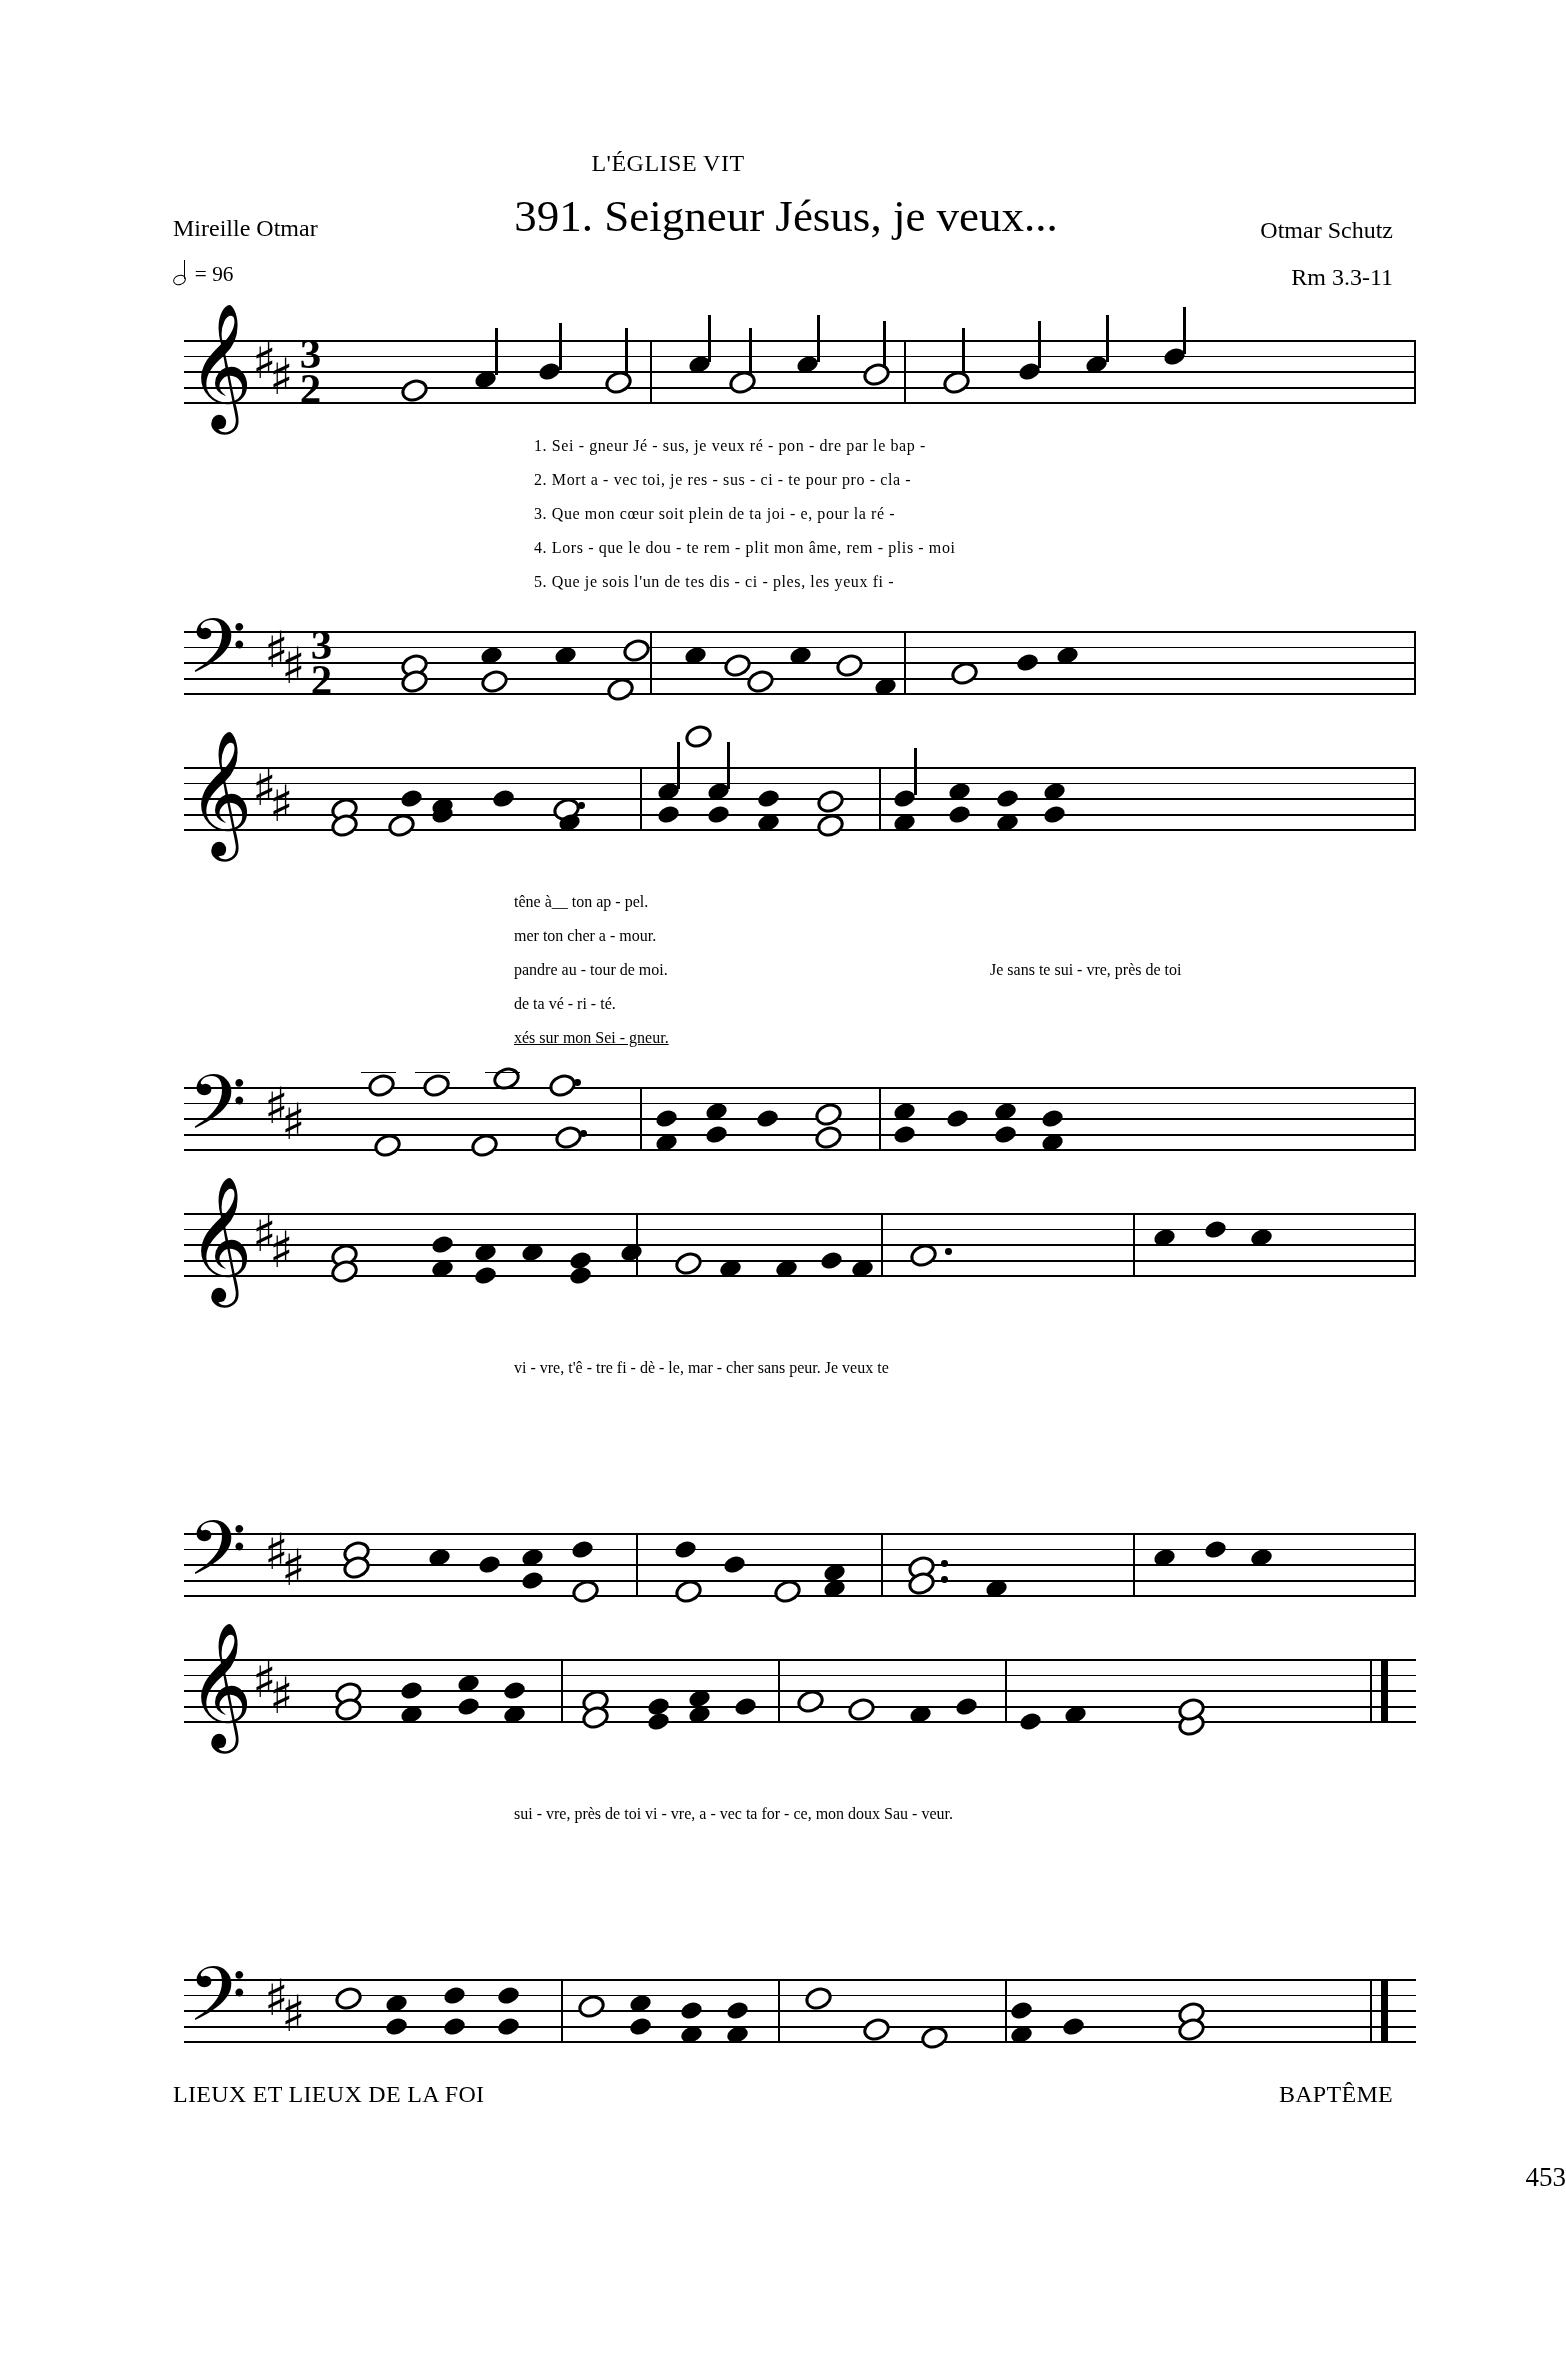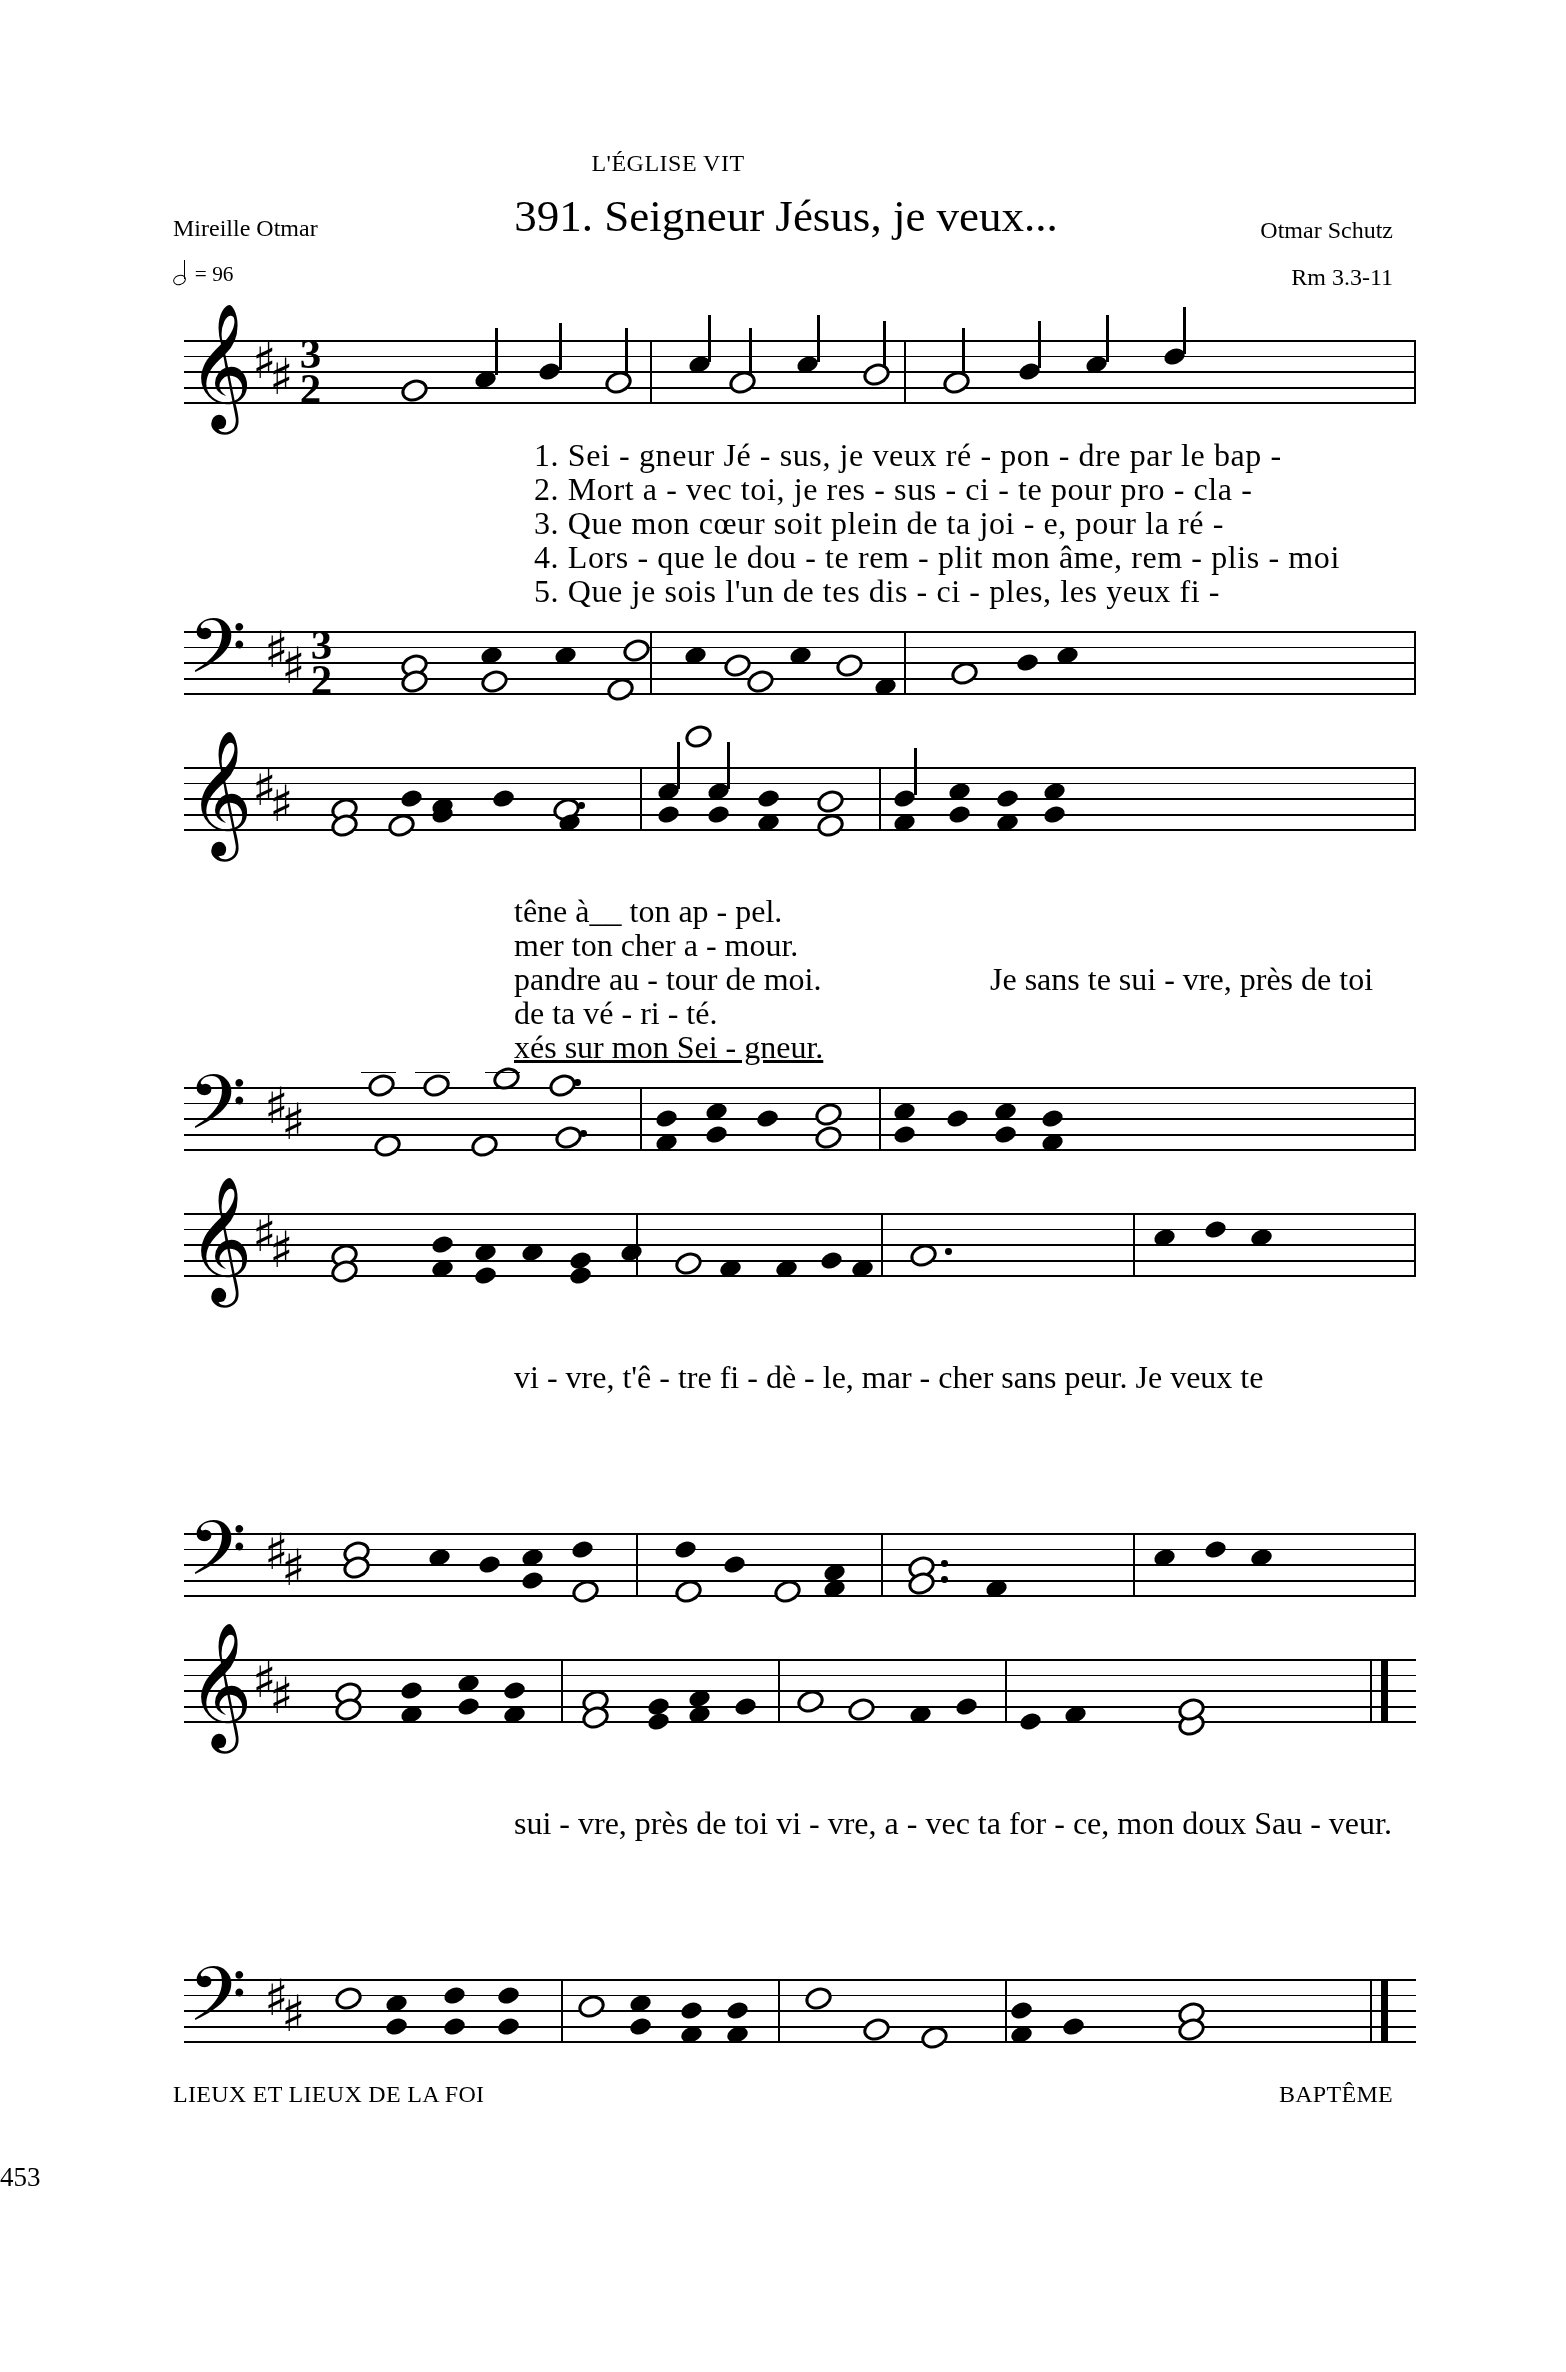--- a/index.html
+++ b/index.html
@@ -106,21 +106,21 @@
     right: 173px;
     bottom: 265px;
     font-size: 24px;
     letter-spacing: 0.3px;
   }
   .page-number {
     position: absolute;
     left: 0;
     bottom: 180px;
     width: 1566px;
-    text-align: left;
+    text-align: right;
     font-size: 27px;
   }
 
   
   .system { position: absolute; }
   .staff {
     position: absolute;
     left: 0; top: 0;
   }
   .staff .line {
@@ -194,21 +194,21 @@
     background: #000;
     width: 35px;
   }
 
   
   .lyric-block { position: absolute; font-size: 24px; }
   .lyric-row {
     position: absolute;
     white-space: nowrap;
     font-family: "Liberation Serif", serif;
-    font-size: 32px;
+    font-size: 16px;
   }
 </style>
 </head>
 <body>
 
 <div class="page">
 
   <div class="section-title">L'ÉGLISE VIT</div>
   <div class="composer-left">Mireille Otmar</div>
   <div class="tempo">

